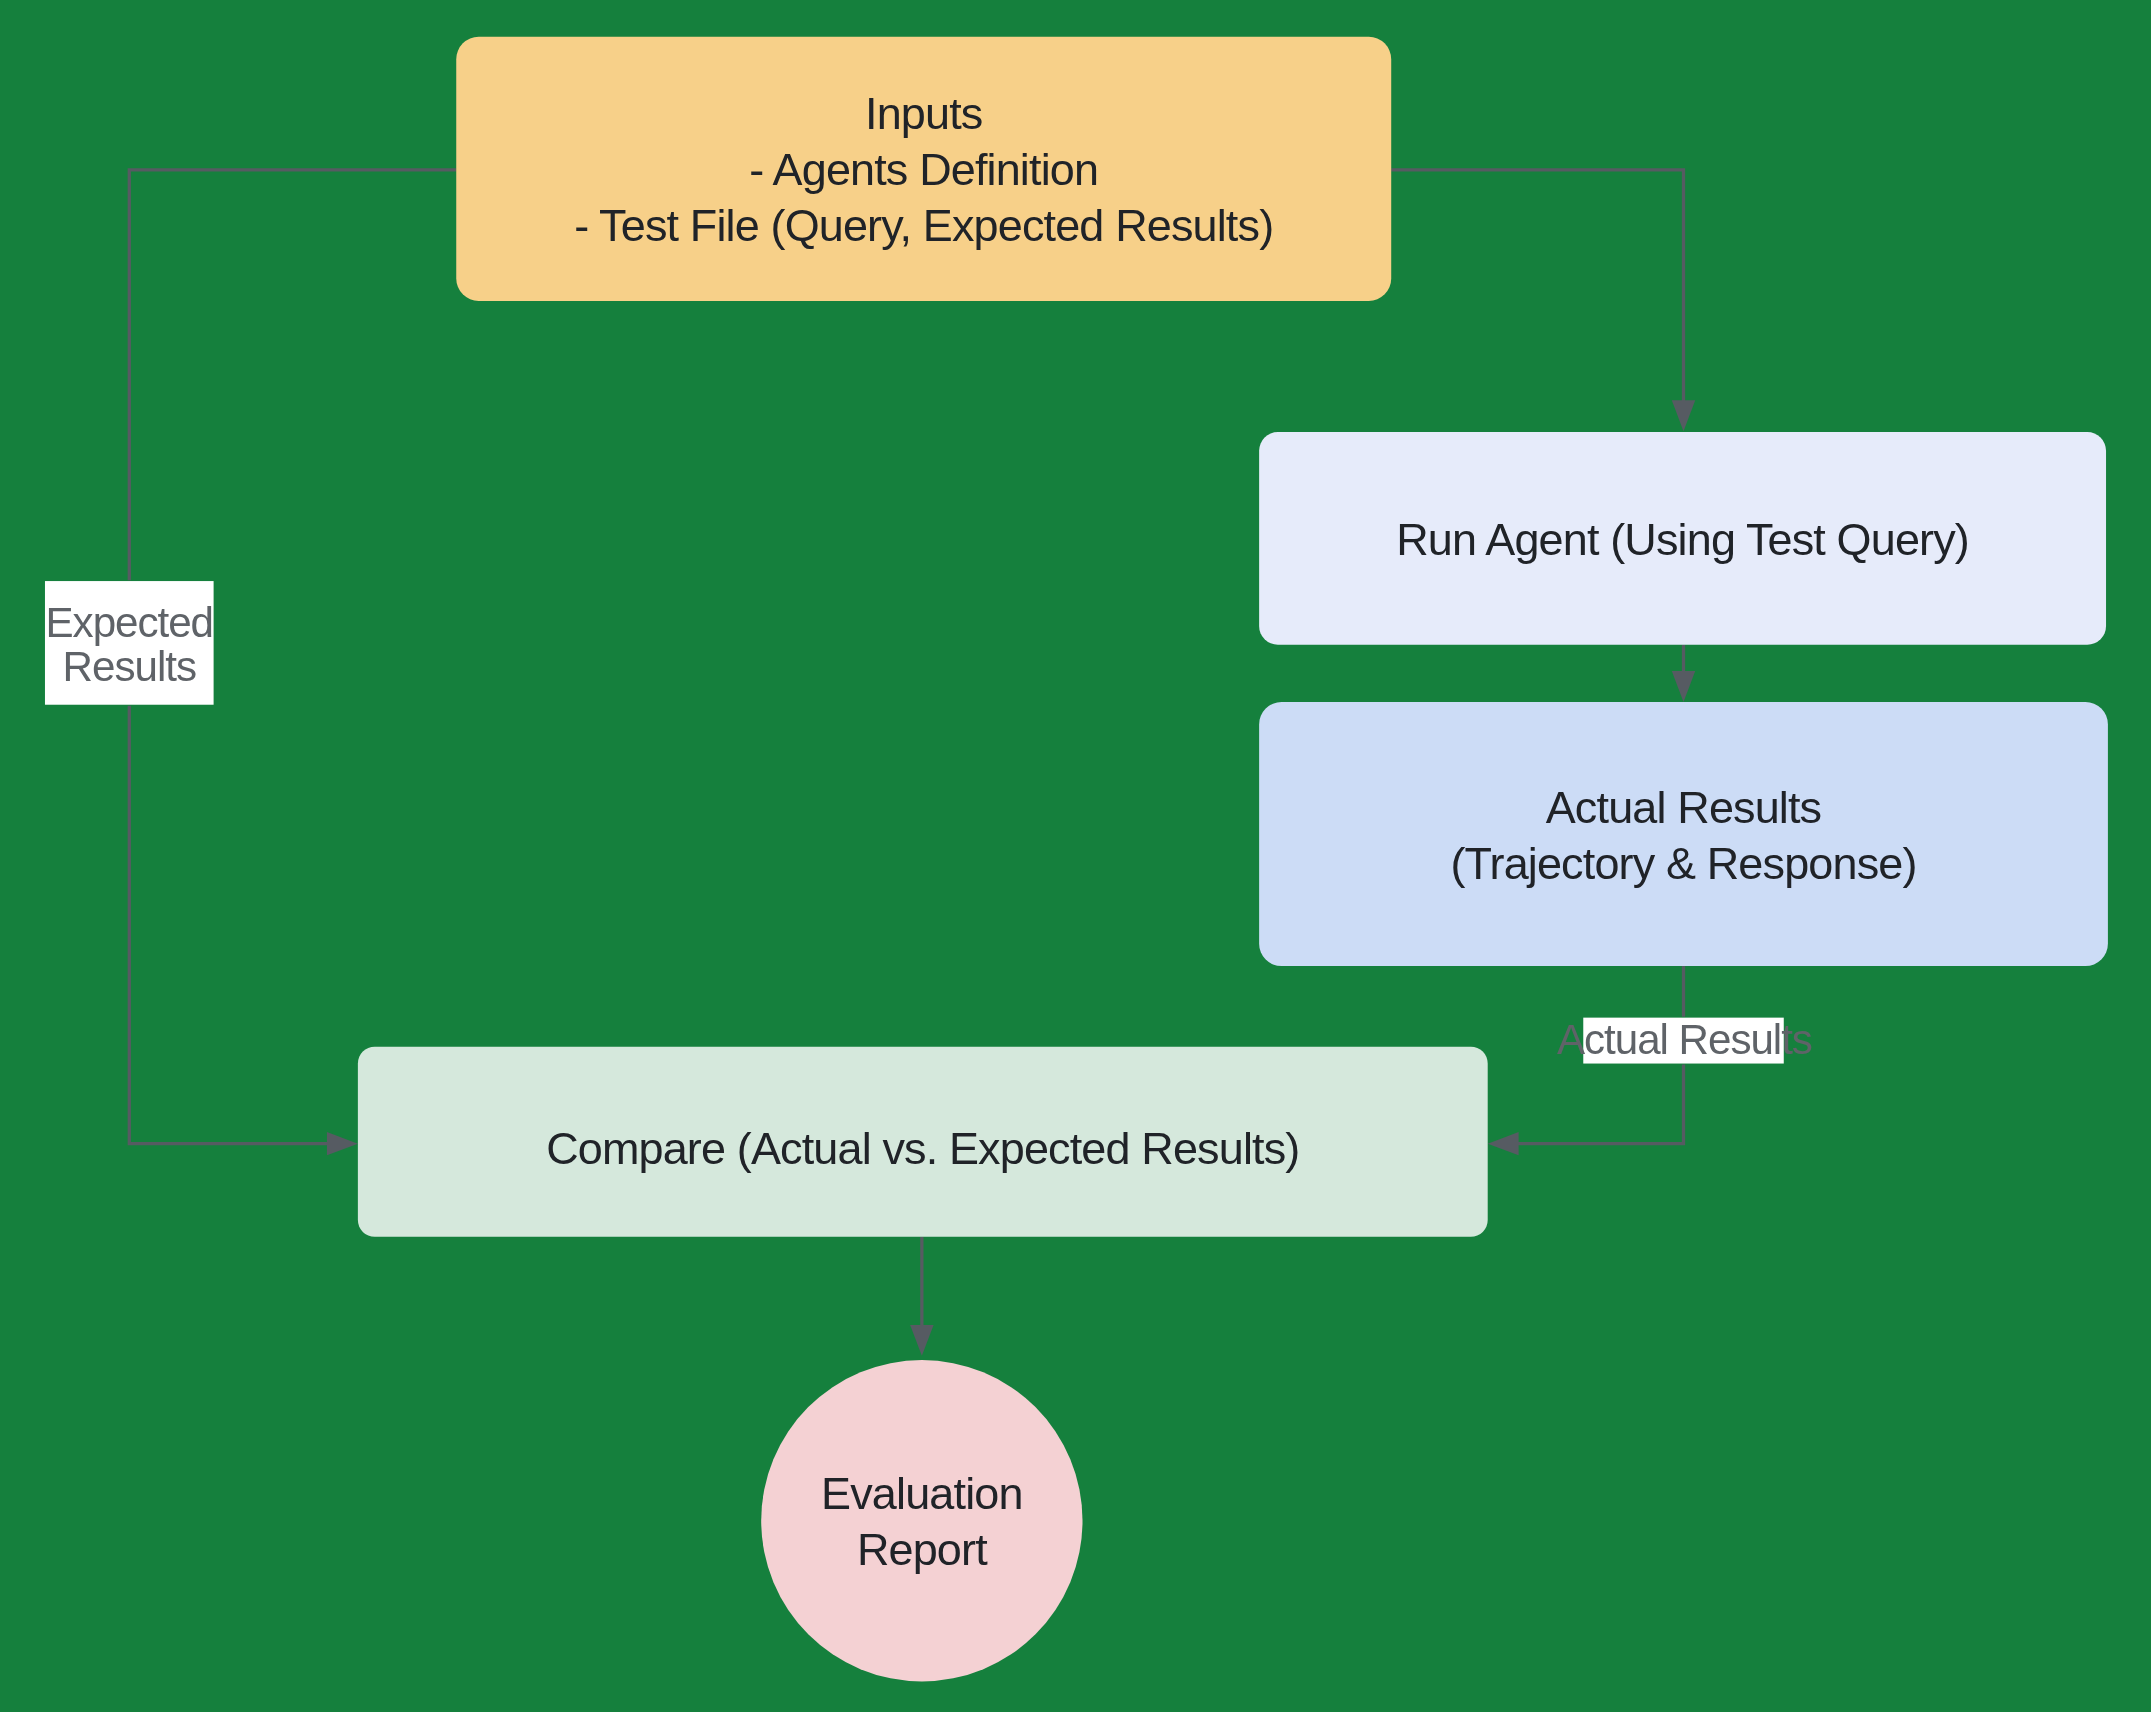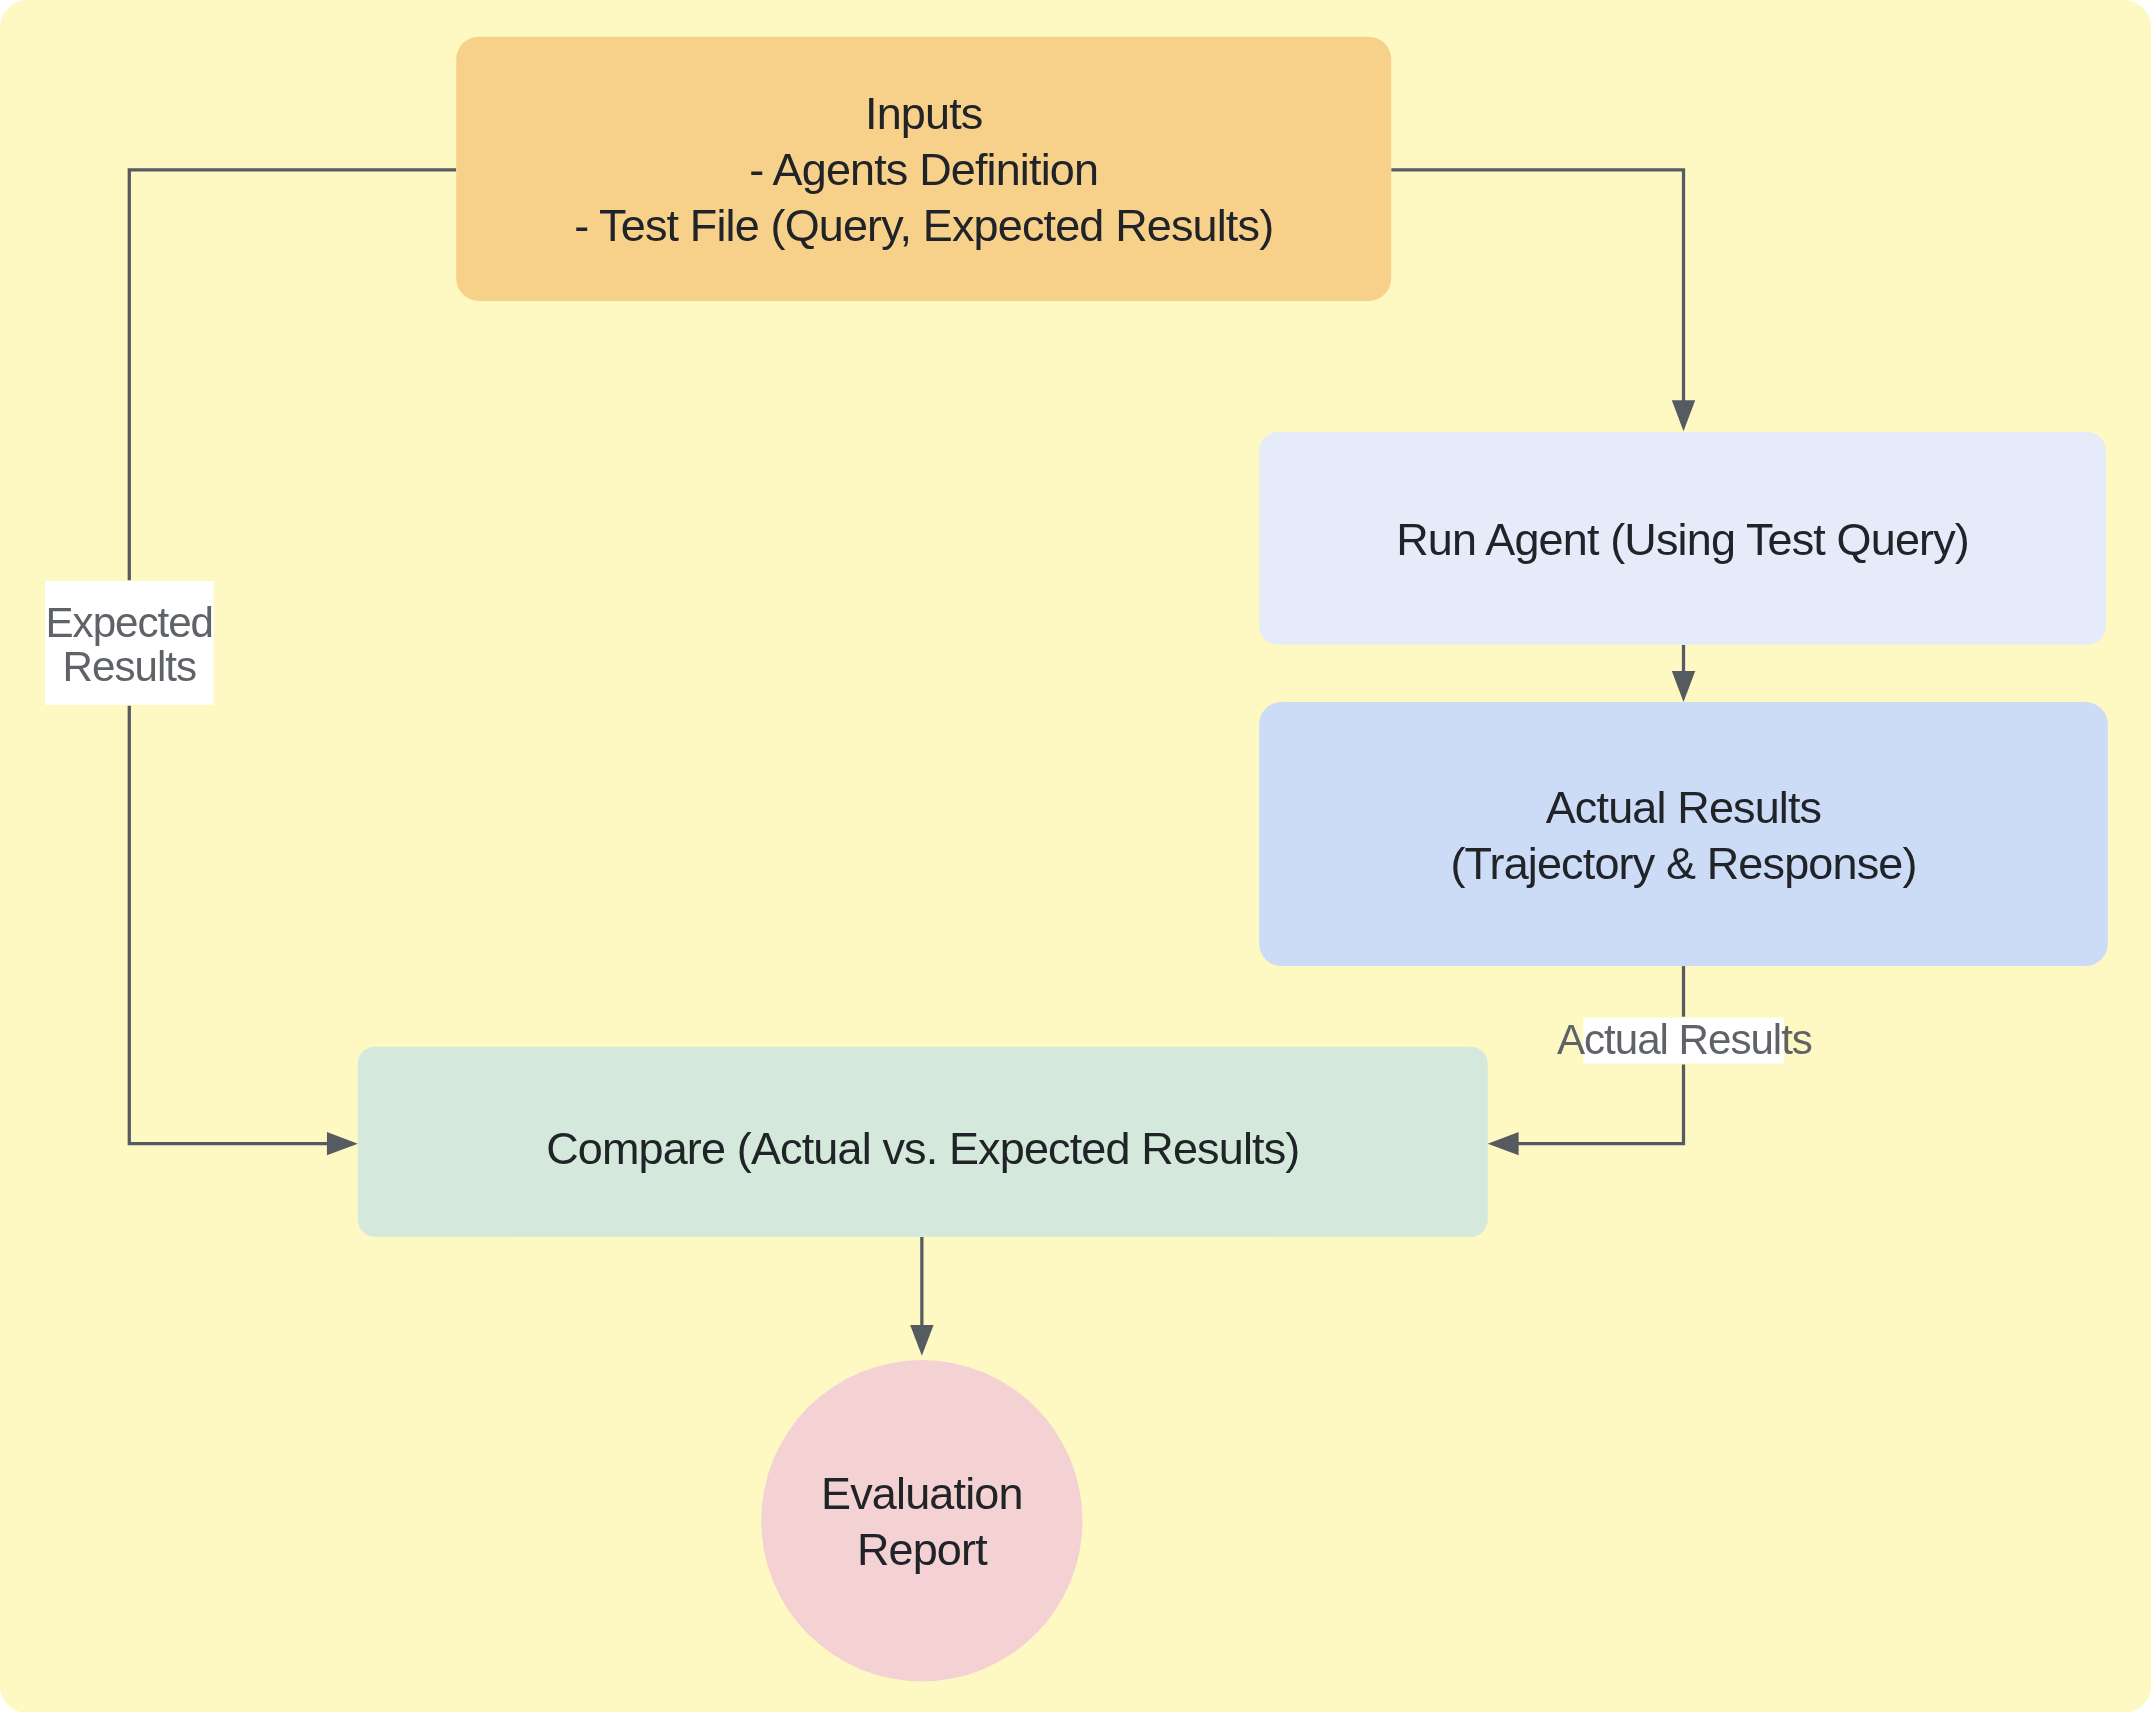--- a/index.html
+++ b/index.html
@@ -1,16 +1,16 @@
 <!DOCTYPE html>
 <html style="font-size:15px"><head>
 <meta charset="utf-8">
 <style>
   html,body{margin:0;padding:0;background:#ffffff;}
-  #canvas{position:relative;width:2151px;height:1713px;background:#fef9c3;overflow:hidden;border-radius:27px;}
+  #canvas{position:relative;width:2151px;height:1713px;background:#15803d;overflow:hidden;}
   svg{display:block;}
   text{font-family:"Liberation Sans", sans-serif;}
 </style>
 </head>
 <body>
 <div id="canvas">
 <svg width="2151" height="1713" viewBox="0 0 2296 1828" xmlns="http://www.w3.org/2000/svg">
 
   <g stroke="#565b62" stroke-width="3.5" fill="none">
 

